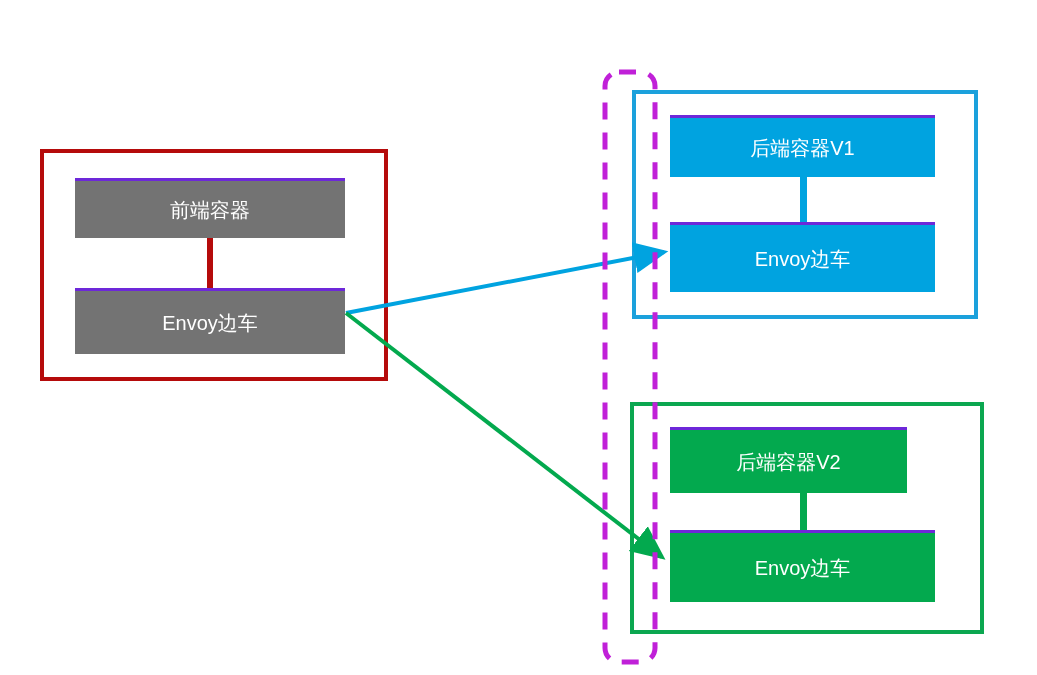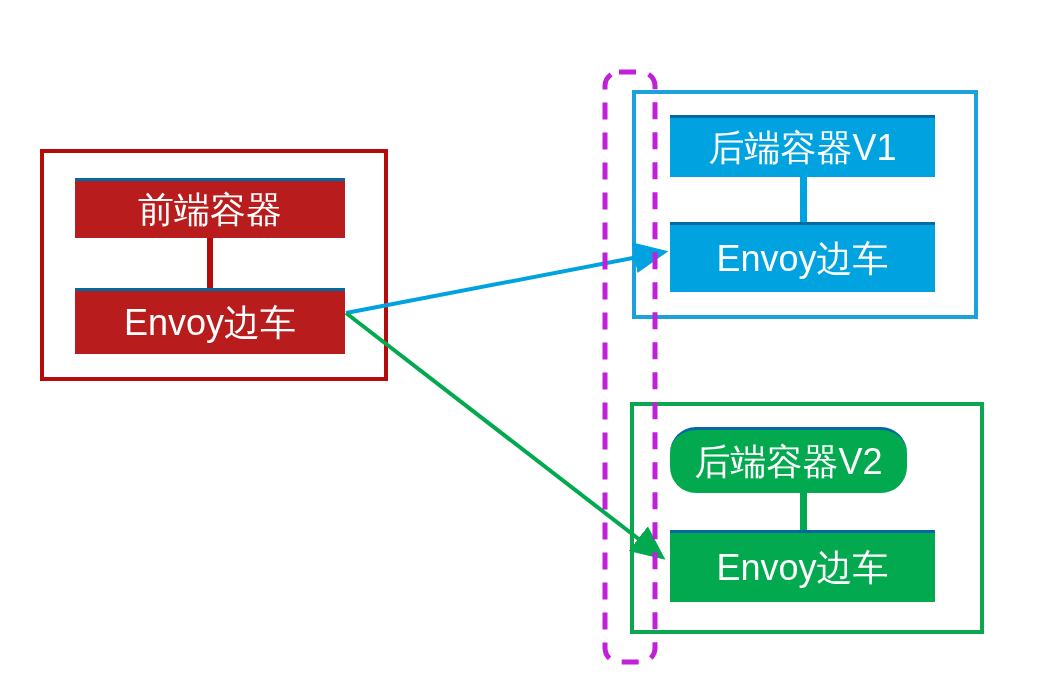--- a/index.html
+++ b/index.html
@@ -51,39 +51,39 @@
                  border: 4px solid #0BA750; }
 
   
   .svc {
     position: absolute;
     box-sizing: border-box;
     display: flex;
     align-items: center;
     justify-content: center;
     color: #ffffff;
-    font-size: 36px;
+    font-size: 20px;
     line-height: 1;
     white-space: nowrap;
-    border-top: 3px solid #0369a1;
+    border-top: 3px solid #6d28d9;
   }
-  .svc-red   { background: #b91c1c; }
+  .svc-red   { background: #737373; }
   .svc-blue  { background: #00A3E0; }
   .svc-green { background: #03A94E; }
 
   
   .red-top    { left: 75px;  top: 178px; width: 270px; height: 60px; }
   .red-bottom { left: 75px;  top: 288px; width: 270px; height: 66px; }
 
   
   .blue-top    { left: 670px; top: 115px; width: 265px; height: 62px; }
   .blue-bottom { left: 670px; top: 222px; width: 265px; height: 70px; }
 
   
-  .green-top    { left: 670px; top: 427px; width: 237px; height: 66px; border-radius: 26px; }
+  .green-top    { left: 670px; top: 427px; width: 237px; height: 66px; }
   .green-bottom { left: 670px; top: 530px; width: 265px; height: 72px; }
 
   
   .connector { position: absolute; }
   .conn-red   { left: 207px; top: 238px; width: 6px;  height: 50px; background: #B50B0B; }
   .conn-blue  { left: 800px; top: 177px; width: 7px;  height: 45px; background: #00A3E0; }
   .conn-green { left: 800px; top: 493px; width: 7px;  height: 37px; background: #03A94E; }
 </style>
 </head>
 <body>

